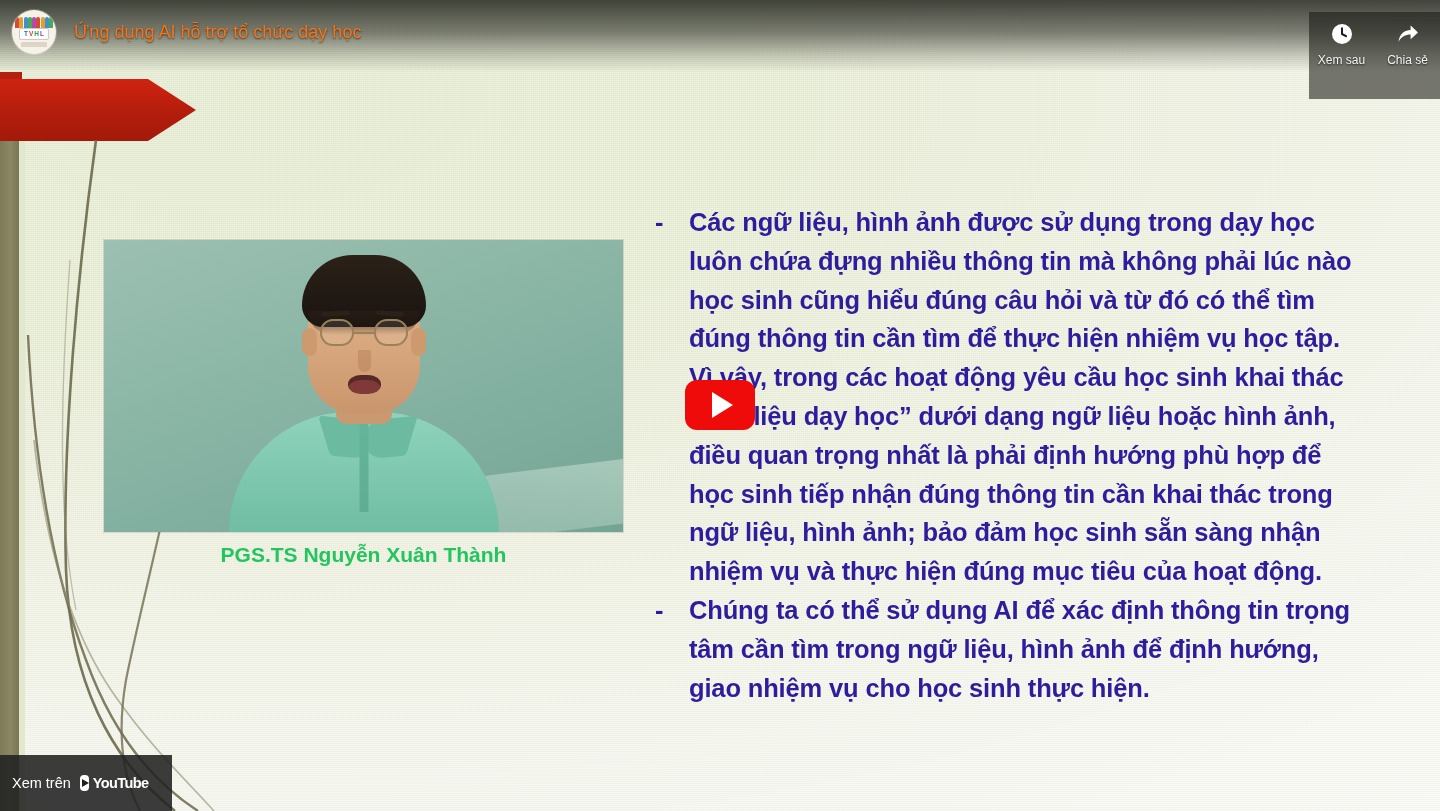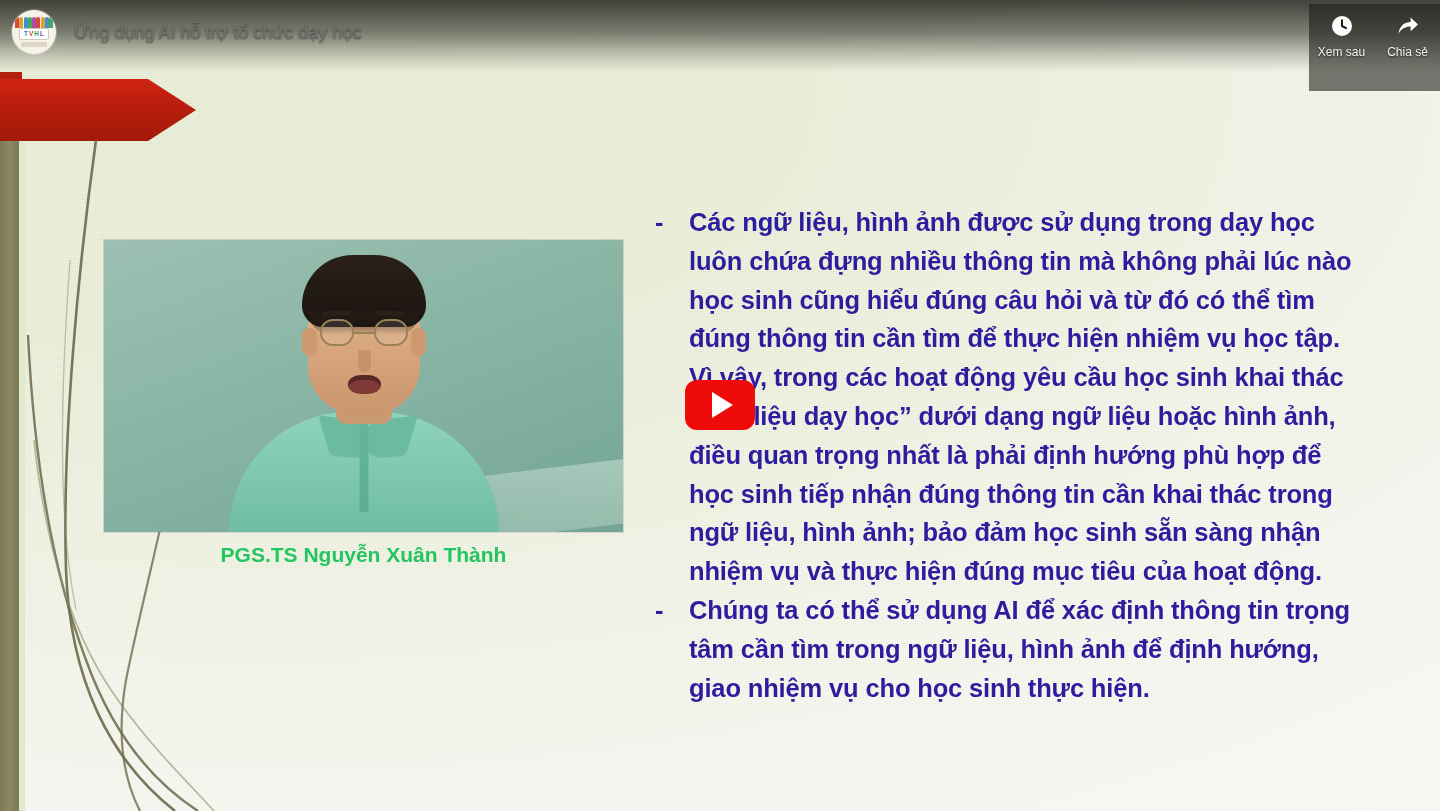--- a/index.html
+++ b/index.html
@@ -190,28 +190,28 @@
   .ca-figs{ position:absolute; left:3px; right:3px; top:7px; height:12px; display:flex; justify-content:space-between; }
   .ca-fig{ width:4px; height:11px; border-radius:2px 2px 0 0; }
   .ca-board{
     position:absolute; left:7px; right:7px; top:18px; height:12px;
     background:#fff; border:1px solid #cfc9bd; border-radius:2px;
     display:flex; align-items:center; justify-content:center; gap:1px;
   }
   .ca-letter{ font-size:6.5px; font-weight:bold; line-height:1; }
   .ca-base{ position:absolute; left:9px; right:9px; top:32px; height:5px; background:#ddd6c7; border-radius:1px; }
   .header-title{
-    margin-left:18px; color:#737373; font-size:18px; font-weight:400;
+    margin-left:18px; color:#f97316; font-size:18px; font-weight:400;
     text-shadow:0 1px 2px rgba(0,0,0,.6);
     white-space:nowrap;
   }
 
   
   .tr-panel{
-    position:absolute; right:0; top:4px; width:131px; height:87px;
+    position:absolute; right:0; top:12px; width:131px; height:87px;
     background:rgba(25,25,20,.58);
     display:flex; align-items:flex-start; justify-content:center; gap:6px;
     padding-top:10px;
   }
   .tr-btn{
     width:60px; display:flex; flex-direction:column; align-items:center; gap:7px;
     cursor:pointer;
   }
   .tr-icon{ width:24px; height:24px; display:block; }
   .tr-label{ color:#f3f3f3; font-size:12px; white-space:nowrap; text-shadow:0 1px 2px rgba(0,0,0,.7); }
@@ -329,14 +329,23 @@
       <span class="tr-label">Xem sau</span>
     </div>
     <div class="tr-btn">
       <svg class="tr-icon" viewBox="0 0 24 24">
         <path d="M2.5 20 C3.5 11.5, 9 8.3, 14.6 8.1 L14.6 3.4 L22 10.6 L14.6 17.2 L14.6 12.6 C9.4 12.6, 5.2 14.8, 2.5 20 Z" fill="#fff"></path>
       </svg>
       <span class="tr-label">Chia sẻ</span>
     </div>
   </div>
 
+  <div class="watch-on">
+    <span class="watch-on-text">Xem trên</span>
+    <span class="yt-logo">
+      <span class="yt-mark">
+          <i></i>
+        </span>
+      <span class="yt-word">YouTube</span>
+    </span>
+  </div>
 
 </div>
 
 </body></html>

